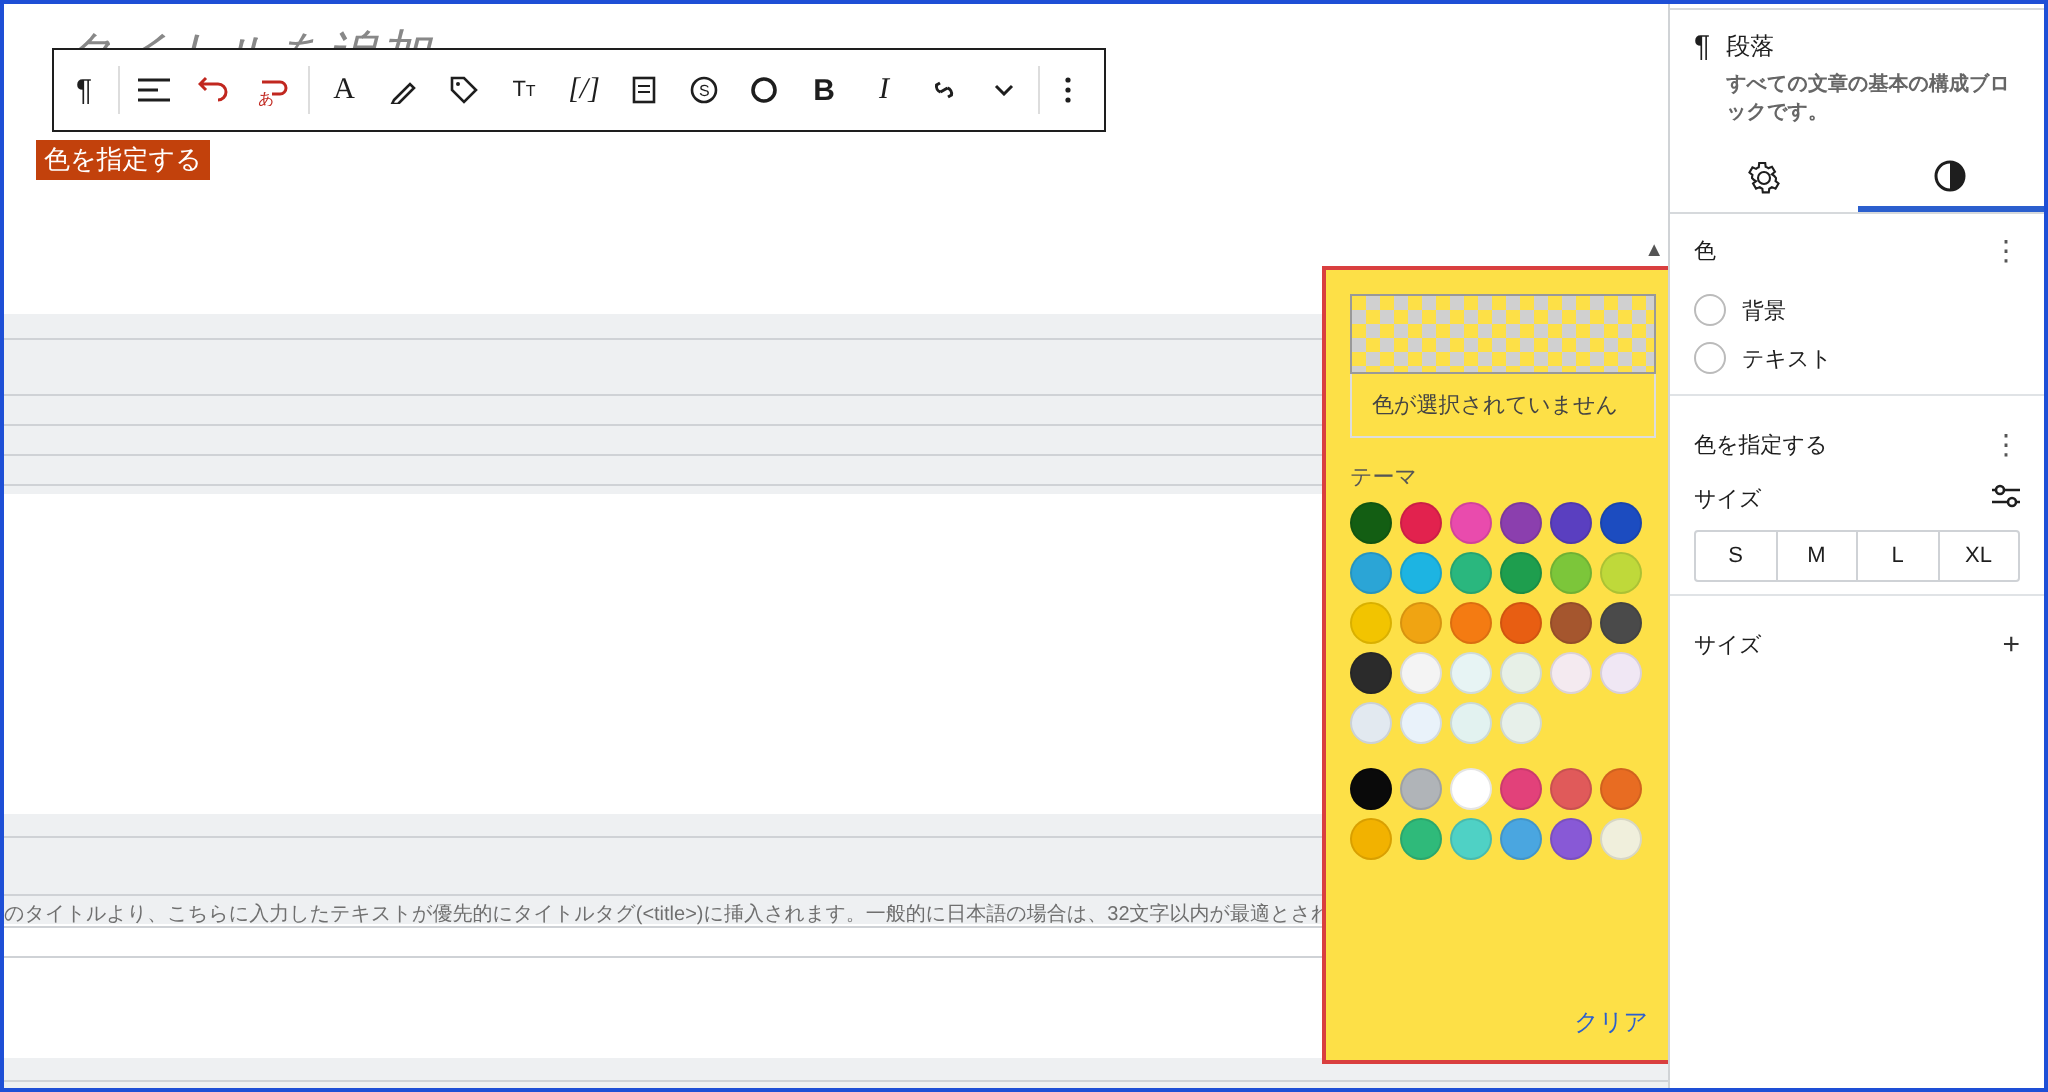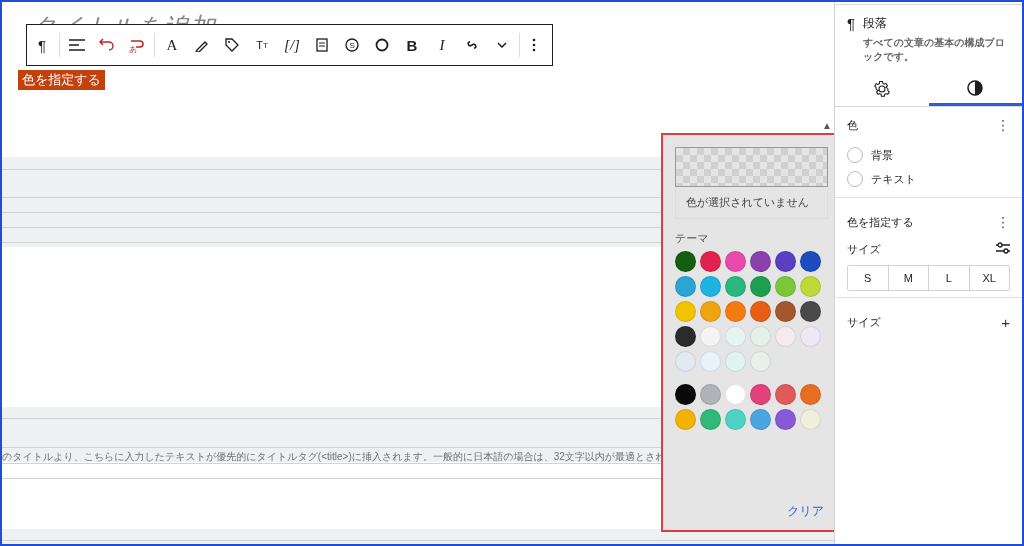--- a/index.html
+++ b/index.html
@@ -96,21 +96,21 @@
   padding-left: 0;
   white-space: nowrap;
 }
 
 .color-popover {
   position: absolute;
   top: 131px; left: 659px;
   width: 179px;
   height: 399px;
   border: 2px solid #d93f3f;
-  background: #e5e5e5;
+  background: #fde047;
   padding: 12px;
 }
 .color-preview {
   width: 153px;
   height: 40px;
   border: 1px solid #999;
   overflow: hidden;
   background-image:
     linear-gradient(45deg, #d0d0d0 25%, transparent 25%),
     linear-gradient(-45deg, #d0d0d0 25%, transparent 25%),

